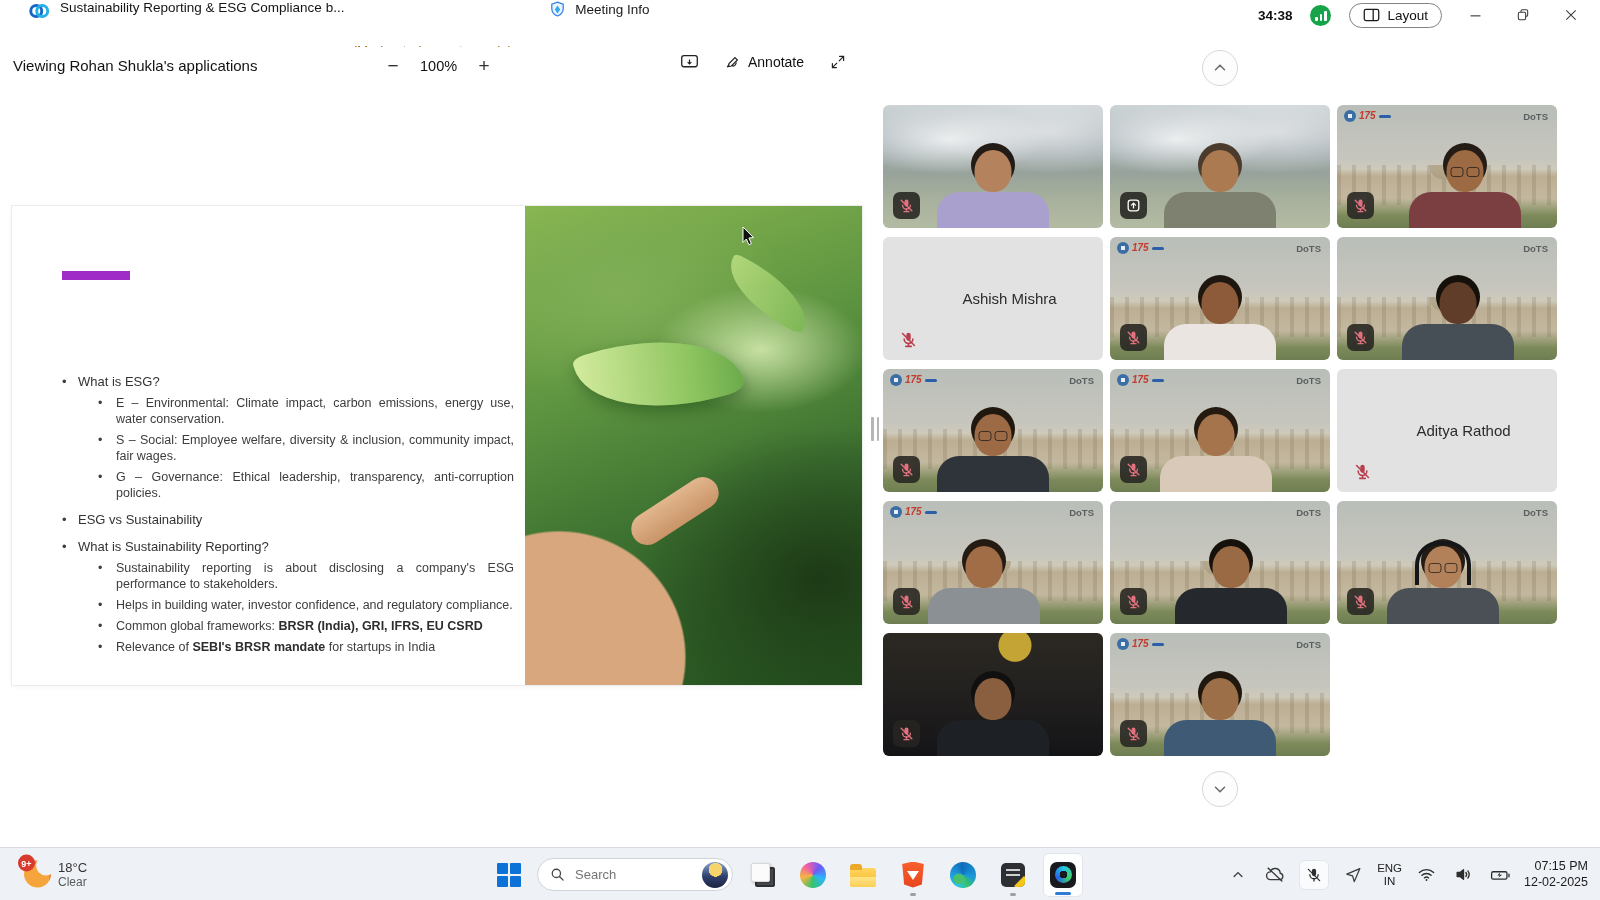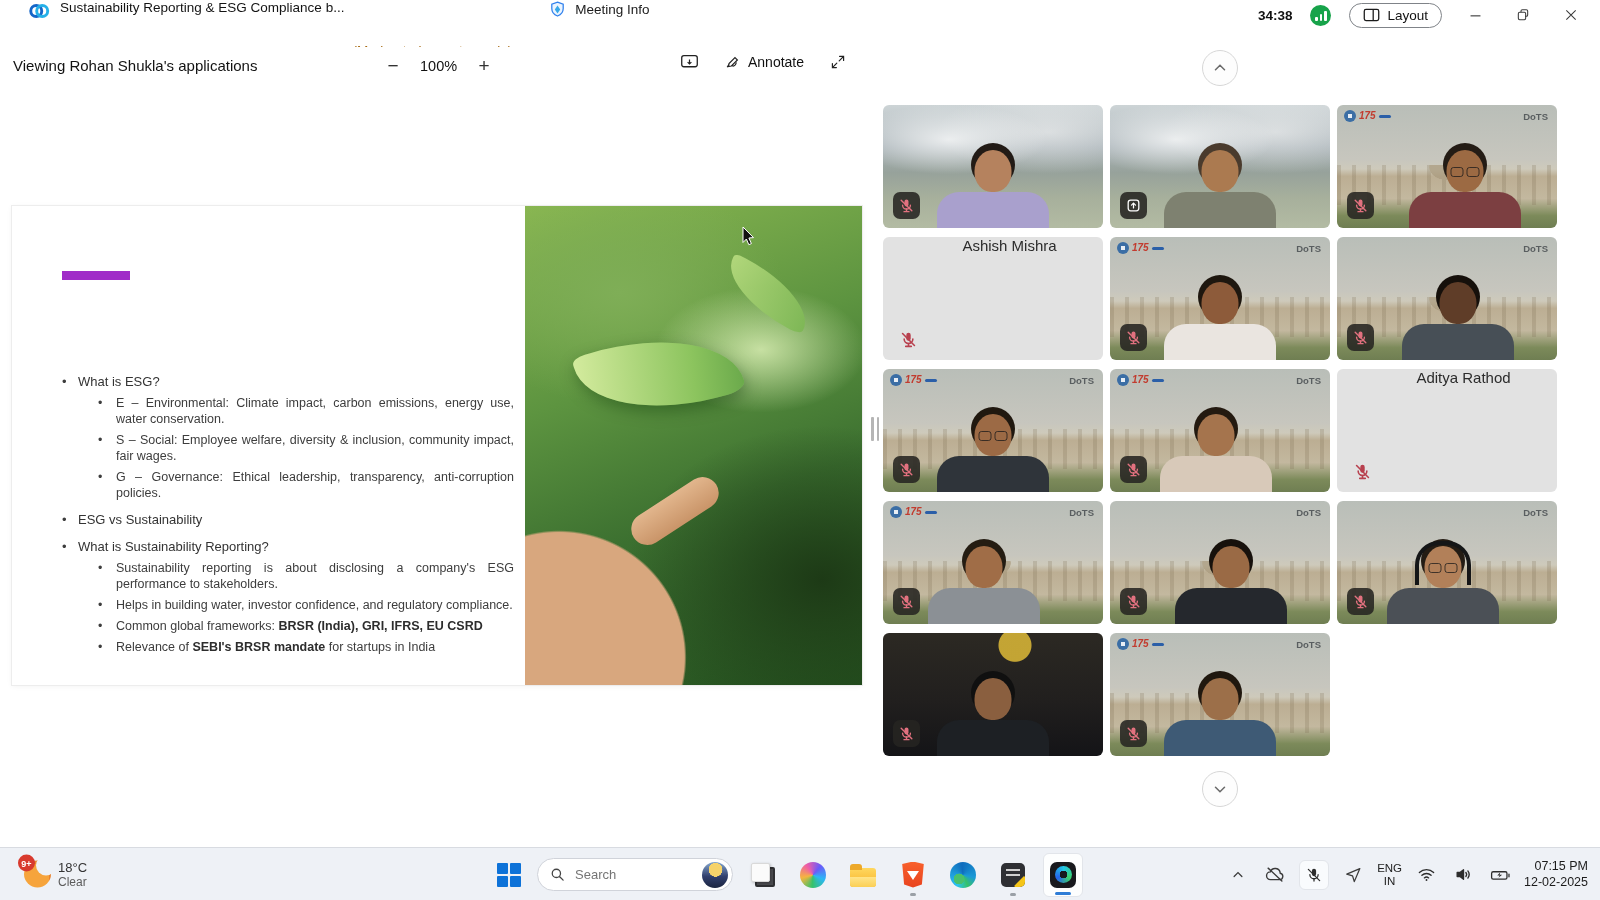--- a/index.html
+++ b/index.html
@@ -84,21 +84,21 @@
   .p-body{position:absolute;left:50%;transform:translateX(-50%);bottom:-8px;width:112px;height:44px;border-radius:22px 22px 0 0;}
   .p-glasses{position:absolute;left:50%;transform:translateX(-50%);top:25px;display:flex;gap:3px;z-index:2;}
   .p-glasses i{width:11px;height:8px;border:1.6px solid rgba(25,25,25,.75);border-radius:3px;}
   .p-phones{position:absolute;top:3px;left:50%;transform:translateX(-50%);width:48px;height:40px;
             border:4px solid #151617;border-bottom:none;border-radius:24px 24px 0 0;z-index:2;}
   .iit-logo{position:absolute;top:5px;left:7px;display:flex;align-items:center;gap:3px;z-index:3;}
   .seal{width:12px;height:12px;border-radius:50%;background:radial-gradient(circle,#e8eef5 0 28%,#3b6ea5 30% 100%);}
   .l175{font-size:10px;font-weight:700;font-style:italic;color:#c23b2e;line-height:10px;}
   .lbar{width:12px;height:3px;border-radius:1.5px;background:#2b5fa8;}
   .wm{position:absolute;top:6px;right:9px;font-size:9.5px;font-weight:600;color:#41464a;opacity:.8;z-index:3;}
-  .tcenter{position:absolute;inset:0;display:flex;flex-direction:column;align-items:center;gap:9px;padding-left:33px;}
+  .tcenter{position:absolute;inset:0;display:flex;flex-direction:column;align-items:center;justify-content:center;gap:9px;padding-left:33px;}
   .tname{font-size:15px;color:#2c2c2c;}
   .badge{display:flex;align-items:center;gap:6px;color:#a87b26;font-size:13.5px;}
   .badge-q{width:14px;height:14px;border:1.5px solid #a87b26;border-radius:50%;font-size:9.5px;font-weight:700;
            display:flex;align-items:center;justify-content:center;color:#a87b26;box-sizing:border-box;}
   .ind{position:absolute;left:10px;bottom:9px;width:27px;height:27px;border-radius:7px;
        background:rgba(38,36,33,.88);display:flex;align-items:center;justify-content:center;z-index:4;}
   .ind svg{width:17px;height:17px;}
   .ind.plain{background:transparent;left:12px;bottom:7px;}
   .ind.plain svg{width:19px;height:19px;}
   .scroll-btn{position:absolute;left:1202px;width:36px;height:36px;border-radius:50%;background:#fdfdfd;

